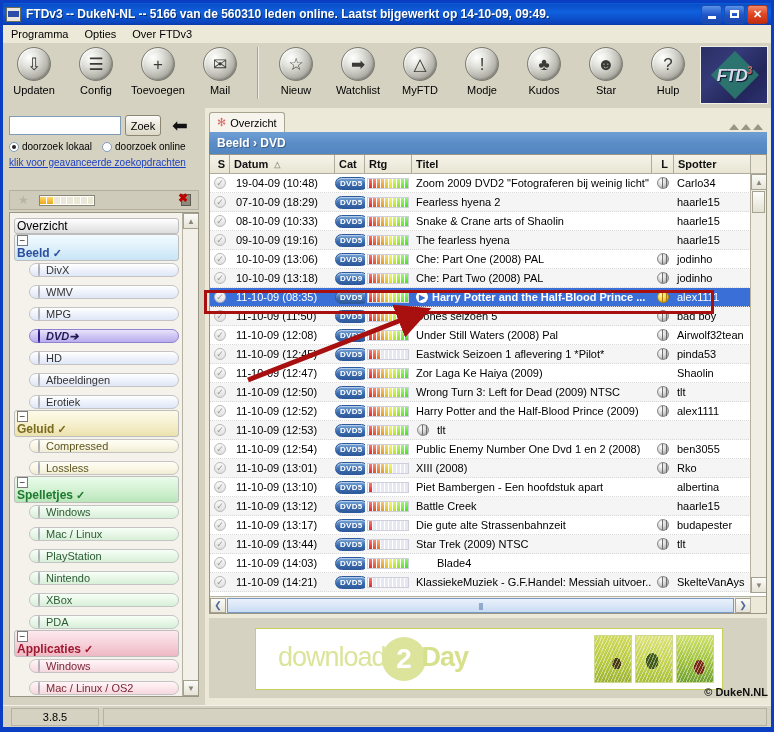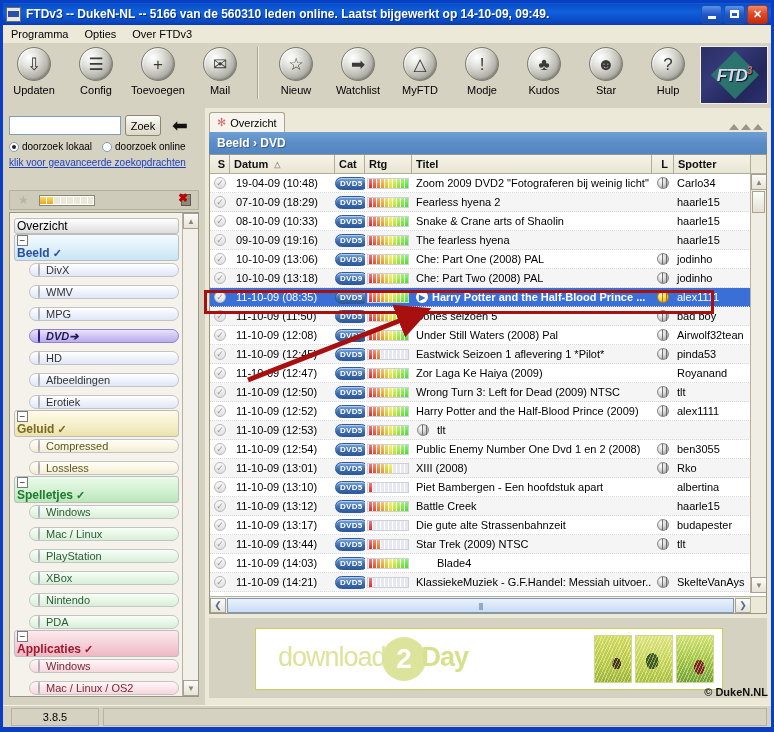--- a/index.html
+++ b/index.html
@@ -467,24 +467,24 @@
         <div class="tnode">
             <div class="tchild g-spel-c"><span class="dot"></span><span>Windows</span></div>
           </div>
         <div class="tnode">
             <div class="tchild g-spel-c"><span class="dot"></span><span>Mac / Linux</span></div>
           </div>
         <div class="tnode">
             <div class="tchild g-spel-c"><span class="dot"></span><span>PlayStation</span></div>
           </div>
         <div class="tnode">
+            <div class="tchild g-spel-c"><span class="dot"></span><span>Nintendo</span></div>
+          </div>
+        <div class="tnode">
             <div class="tchild g-spel-c"><span class="dot"></span><span>XBox</span></div>
-          </div>
-        <div class="tnode">
-            <div class="tchild g-spel-c"><span class="dot"></span><span>Nintendo</span></div>
           </div>
         <div class="tnode">
             <div class="tchild g-spel-c"><span class="dot"></span><span>PDA</span></div>
           </div>
 
         <div class="tnode">
           <div class="troot g-app-r">
             <span class="exp">−</span>
             <span class="rl">Applicaties</span>
             <span class="ck">✓</span>
@@ -830,21 +830,21 @@
                 <i style="background: linear-gradient(rgb(244, 222, 123), rgb(224, 191, 41));"></i>
                 <i style="background: linear-gradient(rgb(242, 244, 123), rgb(221, 224, 41));"></i>
                 <i style="background: linear-gradient(rgb(218, 244, 123), rgb(185, 224, 41));"></i>
                 <i style="background: linear-gradient(rgb(192, 244, 123), rgb(145, 224, 41));"></i>
                 <i style="background: linear-gradient(rgb(167, 244, 123), rgb(108, 224, 41));"></i>
                 <i style="background: linear-gradient(rgb(143, 244, 123), rgb(71, 224, 41));"></i>
               </span>
             </div>
             <div class="cell c-ti">Zor Laga Ke Haiya (2009)</div>
             <div class="cell c-l"></div>
-            <div class="cell c-sp">Royanand</div>
+            <div class="cell c-sp">Shaolin</div>
           </div>
           <div class="row alt">
             <div class="cell c-s">
               <span class="chk">✓</span>
             </div>
             <div class="cell c-dt">11-10-09 (12:50)</div>
             <div class="cell c-cat">
               <span class="catbadge">DVD5</span>
             </div>
             <div class="cell c-rtg">

